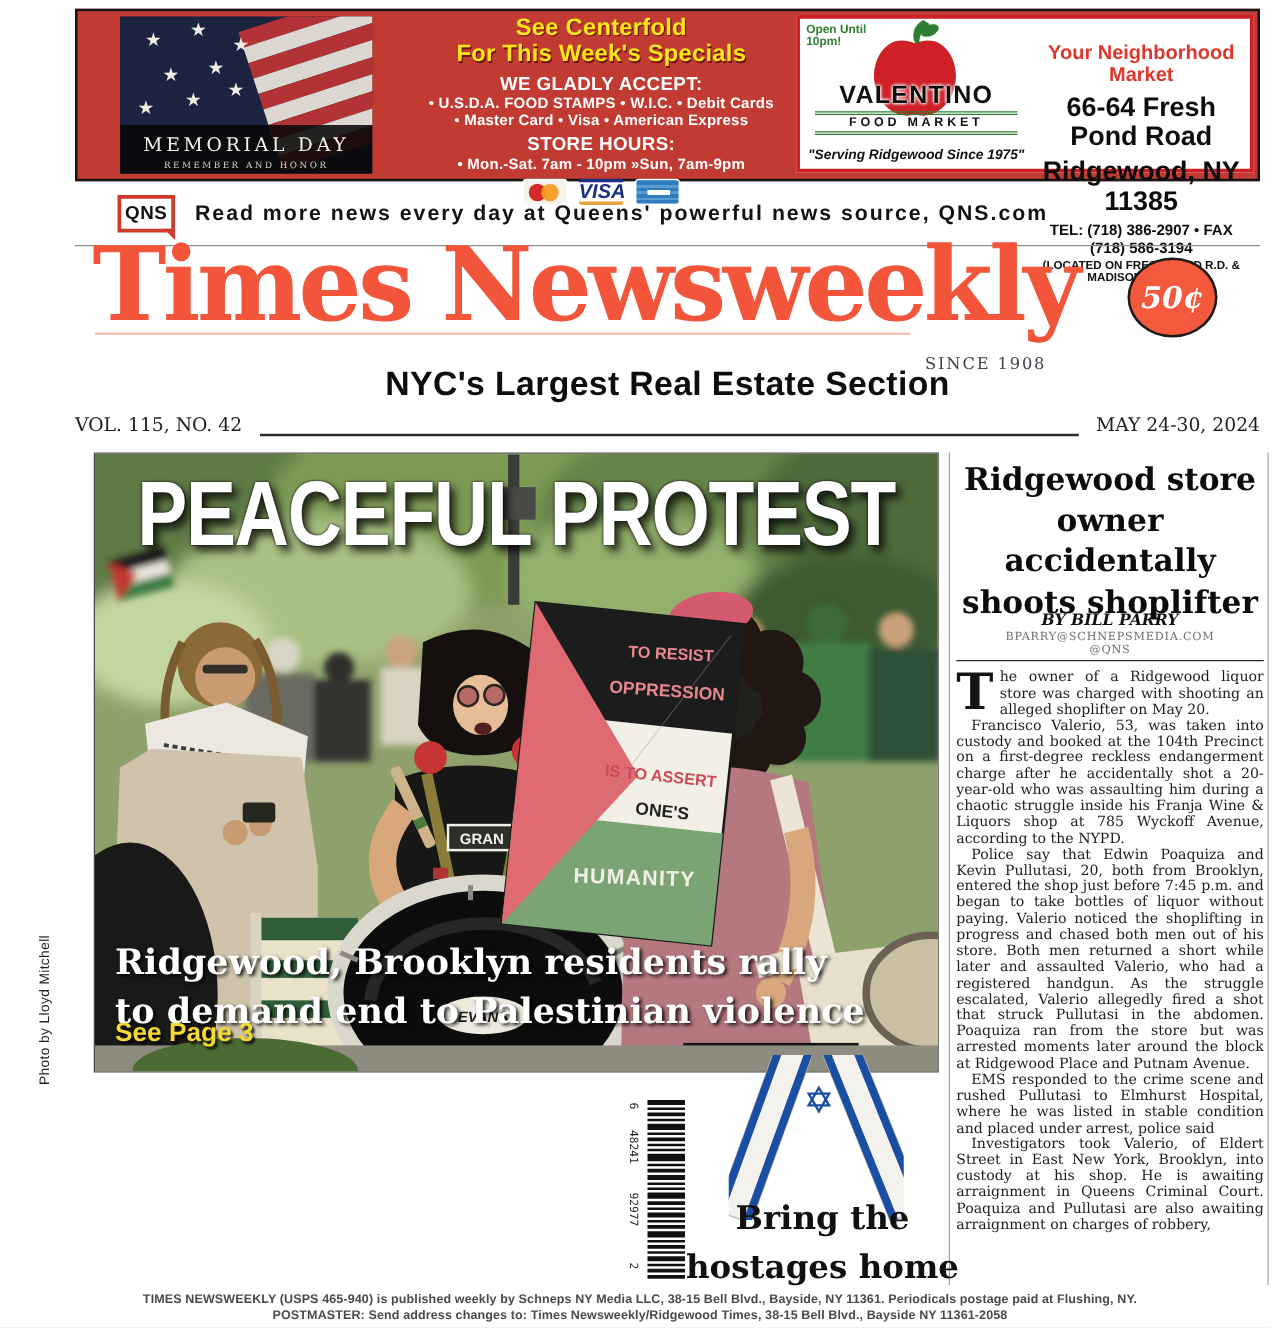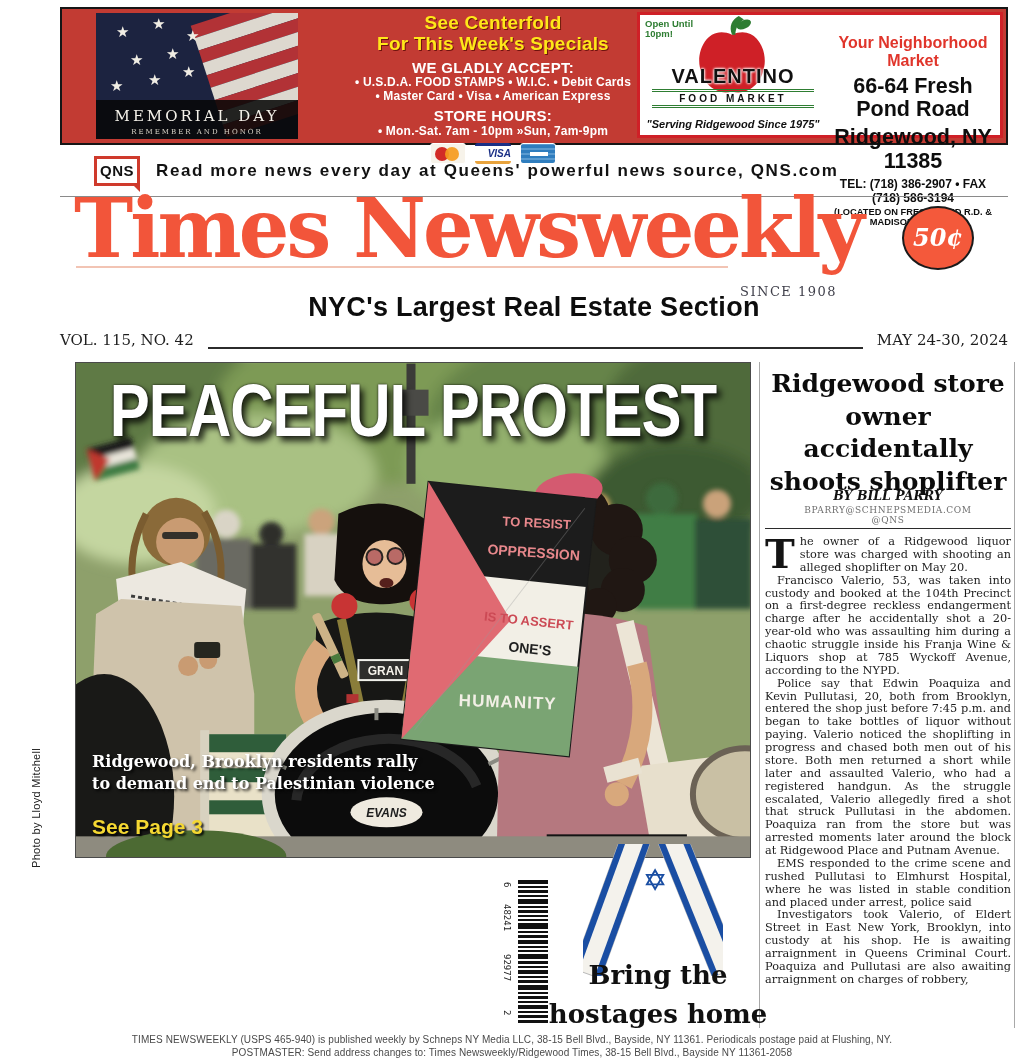--- a/index.html
+++ b/index.html
@@ -3,32 +3,32 @@
 <meta charset="utf-8">
 <style>
   html,body{margin:0;padding:0;background:#e9e9e9;}
   #page{position:relative;width:1024px;height:1062px;background:#ffffff;overflow:hidden;
         font-family:"Liberation Sans",sans-serif;color:#111;}
   .abs{position:absolute;}
 
   
   .ad-banner{left:60px;top:7px;width:948px;height:138px;background:#c23b33;border:2px solid #161616;box-sizing:border-box;}
   .flag-box{left:34px;top:4px;width:202px;height:126px;}
-  .ad-center{left:252px;top:3px;width:358px;text-align:center;line-height:1.12;}
+  .ad-center{left:240px;top:3px;width:358px;text-align:center;line-height:1.12;}
   .ad-yellow{color:#ffe719;font-weight:bold;font-size:19px;text-shadow:1px 1px 0 #6e120d;letter-spacing:.2px;}
   .ad-white-h{color:#fff;font-weight:bold;font-size:15px;margin-top:5px;letter-spacing:.3px;}
   .ad-white-s{color:#fff;font-weight:bold;font-size:12px;letter-spacing:.2px;}
   .cards{display:flex;gap:9px;justify-content:center;margin-top:5px;}
   .card{width:36px;height:21px;border-radius:3px;position:relative;box-sizing:border-box;}
   .card-mc{background:#f7f3ea;border:1px solid #fff;}
   .card-mc i{position:absolute;top:3px;width:14px;height:14px;border-radius:50%;}
   .card-mc .c1{left:4px;background:#d22b26;}
   .card-mc .c2{left:14px;background:#f59b1e;opacity:.92;}
   .card-visa{background:#fff;border-top:3px solid #1a2f85;border-bottom:3px solid #e8a33d;
-             font-style:italic;font-weight:bold;font-size:10px;color:#1a2f85;text-align:right;line-height:15px;}
+             font-style:italic;font-weight:bold;font-size:16px;color:#1a2f85;text-align:right;line-height:15px;}
   .card-amex{background:repeating-linear-gradient(0deg,#2f7dbe 0 3px,#5a9bd0 3px 5px);border:1px solid #fff;}
   .card-amex i{position:absolute;left:9px;top:8px;width:18px;height:4px;background:#fff;}
 
   .valentino{right:3px;top:3px;width:366px;height:126px;background:#fff;border:3px solid #cf2027;box-sizing:border-box;display:flex;}
   .val-left{position:relative;width:186px;height:100%;}
   .open-until{position:absolute;left:5px;top:4px;color:#2e7d32;font-weight:bold;font-size:9.5px;line-height:1.1;}
   .apple-svg{position:absolute;left:42px;top:1px;}
   .val-name{position:absolute;left:0;top:50px;width:100%;text-align:center;font-weight:900;font-size:20px;
             letter-spacing:1px;color:#101010;text-shadow:0 0 3px #fff,0 0 3px #fff,0 0 2px #fff;}
   .food-market{position:absolute;left:12px;right:12px;top:74px;border-top:3px double #2e7d32;border-bottom:3px double #2e7d32;
@@ -60,21 +60,21 @@
 
   
   .vol-row{left:60px;top:331px;width:948px;display:flex;align-items:flex-end;font-family:"DejaVu Serif",serif;font-size:15px;color:#1e1e1e;}
   .vol-row .mid{flex:1;border-top:2px solid #2b2b2b;margin:0 14px;height:0;}
 
   
   .photo-wrap{left:75px;top:362px;width:676px;height:496px;border:1px solid #4a4a4a;box-sizing:border-box;overflow:hidden;}
   .photo-headline{position:absolute;left:0;top:6px;width:100%;text-align:center;font-weight:bold;font-size:60px;
                   letter-spacing:-1px;color:#fff;transform:scaleY(1.22);transform-origin:center top;
                   text-shadow:4px 4px 6px rgba(0,0,0,.8),0 0 2px #000;white-space:nowrap;}
-  .photo-caption{position:absolute;left:16px;top:388px;font-family:"DejaVu Serif",serif;font-weight:bold;font-size:16px;
+  .photo-caption{position:absolute;left:16px;top:388px;font-family:"DejaVu Serif",serif;font-weight:bold;font-size:28px;
                  color:#fff;line-height:1.38;text-shadow:2px 2px 3px rgba(0,0,0,.85);}
   .see-page{position:absolute;left:16px;top:452px;font-weight:bold;font-size:21px;color:#f5d832;text-shadow:2px 2px 2px rgba(0,0,0,.85);}
   .photo-credit{left:30px;top:868px;width:176px;transform:rotate(-90deg);transform-origin:left top;
                 font-size:11px;color:#222;letter-spacing:.3px;}
 
   
   .v-rule{width:1px;background:#a8a8a8;top:362px;height:666px;}
   .article-head{left:765px;top:368px;width:246px;text-align:center;font-family:"DejaVu Serif",serif;font-weight:bold;
                 font-size:25px;line-height:1.3;color:#0c0c0c;}
   .byline{left:765px;top:488px;width:246px;text-align:center;font-family:"DejaVu Serif",serif;}
@@ -89,21 +89,21 @@
   .article-body p.first::first-letter{float:left;font-size:40px;line-height:32px;padding:2px 5px 0 0;font-weight:bold;color:#141414;}
 
   
   .barcode{left:478px;top:878px;}
   .ribbon{left:583px;top:844px;}
   .campaign{font-family:"DejaVu Serif",serif;font-weight:bold;font-size:26px;color:#101010;width:220px;text-align:center;}
   .camp1{left:548px;top:960px;}
   .camp2{left:548px;top:999px;}
 
   
-  .footer-line{left:0;width:1024px;text-align:center;font-size:10px;color:#4a4a4a;letter-spacing:.1px;}
+  .footer-line{left:0;width:1024px;text-align:center;font-size:10px;color:#4a4a4a;letter-spacing:.1px;font-weight:bold;}
   .f1{top:1034px;} .f2{top:1047px;}
 </style>
 </head>
 <body>
 
 <div id="page">
 
   <div class="abs ad-banner">
 
     <svg class="abs flag-box" width="202" height="126" viewBox="0 0 202 126">

